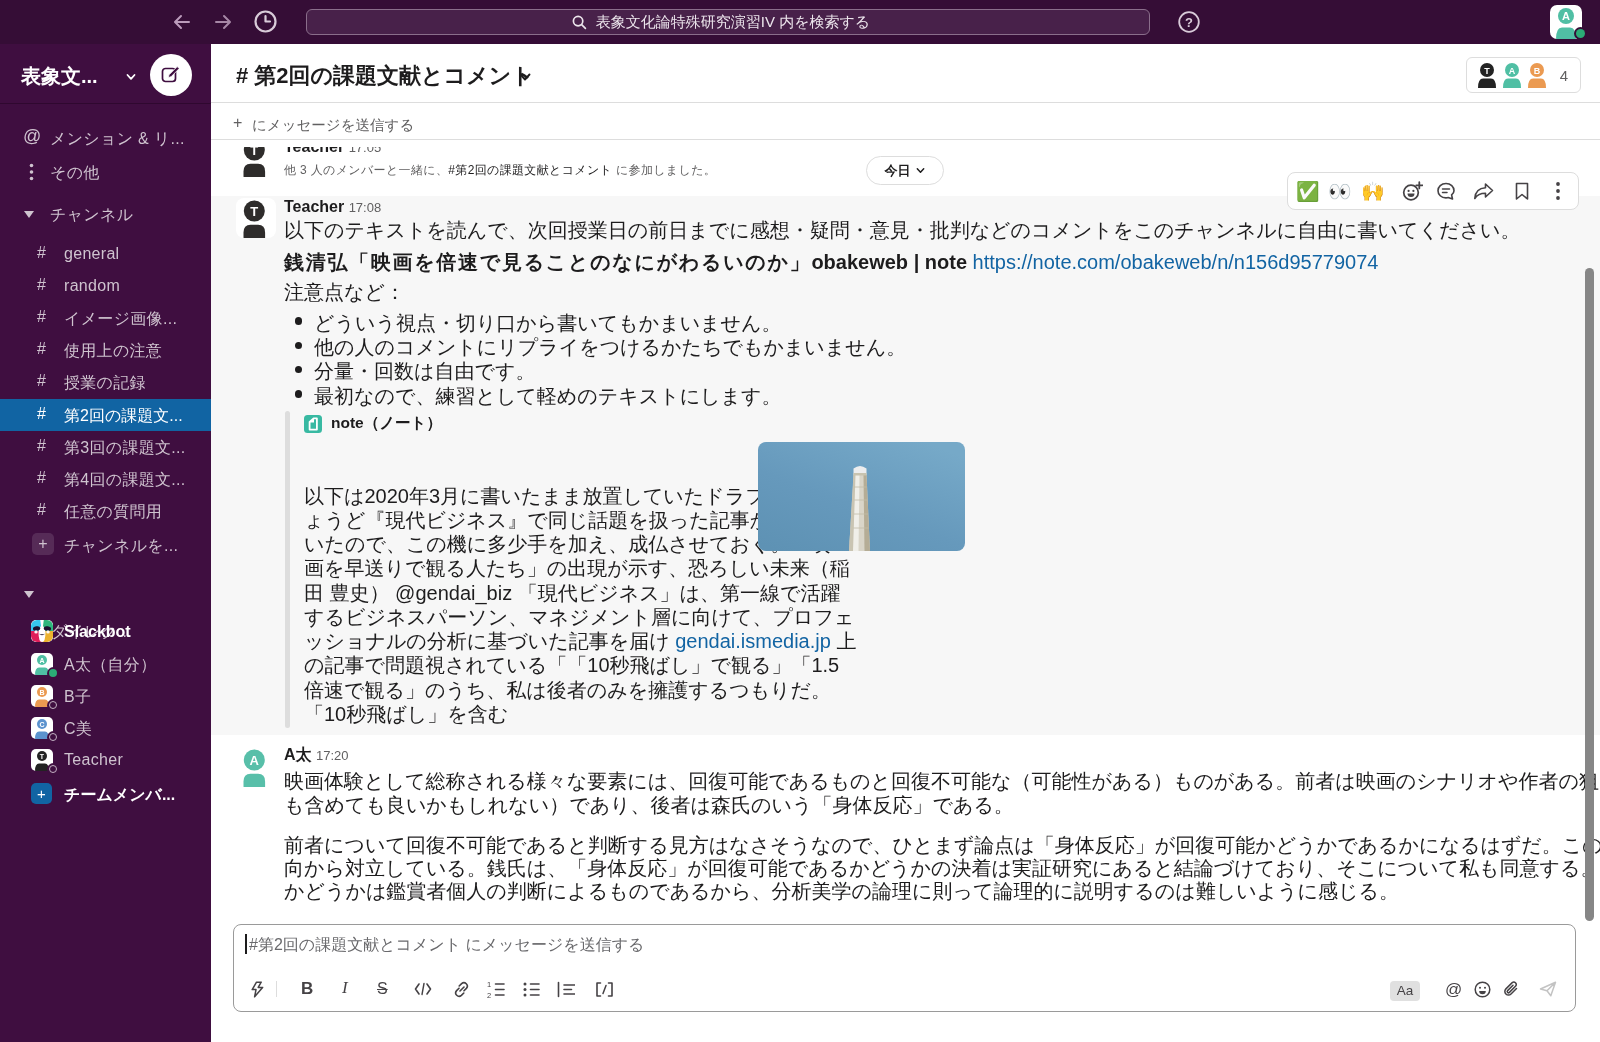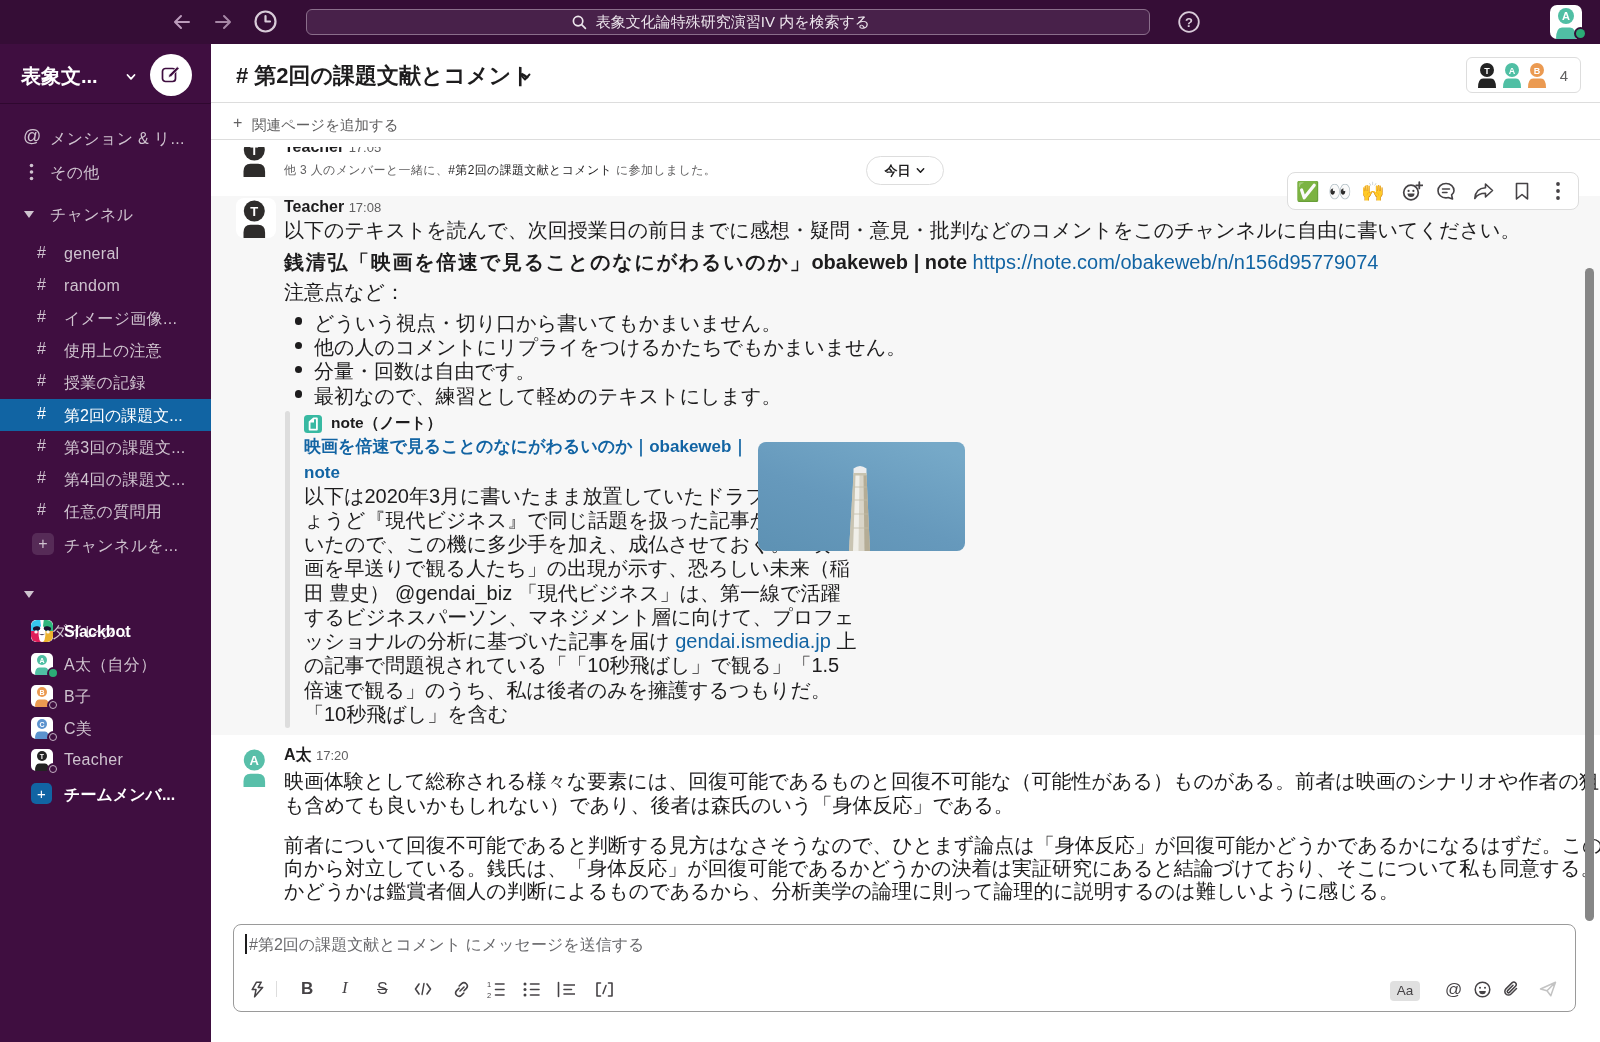--- a/index.html
+++ b/index.html
@@ -215,21 +215,21 @@
     </svg>
   <svg width="22" height="26" viewBox="0 0 22 26" style="margin-right:12px">
       <circle cx="11" cy="8" r="7" fill="#eb9a51"></circle>
       <text x="11" y="11.6" font-size="9" font-weight="bold" fill="#fff" text-anchor="middle" font-family="Liberation Sans,sans-serif">B</text>
       <path d="M2 26 Q2 16.5 7 16.5 L15 16.5 Q20 16.5 20 26 Z" fill="#eb9a51"></path>
     </svg>
   <span style="font-size:15px;color:#616061;">4</span>
 </div>
 
 <div class="abs" style="left:233px;top:114px;font-size:16px;color:#616061;">+</div>
-<div class="abs" style="left:252px;top:116px;font-size:14.5px;color:#616061;white-space:nowrap;">関連ページを追加する</div>
+<div class="abs" style="left:252px;top:116px;font-size:14.5px;color:#616061;white-space:nowrap;">にメッセージを送信する</div>
 
 <div class="abs" id="msgclip">
     <div class="abs" id="msgroot">
 
   <div class="abs" id="hoverbg"></div>
 
   <div class="abs avatar" style="left:236px;top:137.2px;">
     <svg width="40" height="40" viewBox="0 0 40 40">
           <circle cx="18.3" cy="13" r="10.5" fill="#2e2c2b"></circle>
           <text x="18.3" y="17.6" font-size="13" font-weight="bold" fill="#fff" text-anchor="middle" font-family="Liberation Sans,sans-serif">T</text>
@@ -288,21 +288,20 @@
   <div class="abs mtext nw" style="left:314px;top:311px;line-height:24.2px;">どういう視点・切り口から書いてもかまいません。<br>他の人のコメントにリプライをつけるかたちでもかまいません。<br>分量・回数は自由です。<br>最初なので、練習として軽めのテキストにします。</div>
 
   <div class="abs notebar"></div>
   <div class="abs" style="left:304px;top:415px;width:18px;height:18px;border-radius:3.5px;background:#38b9a2;">
     <svg width="18" height="18" viewBox="0 0 18 18">
           <path d="M5.6 7 L9.6 3.4 H12.9 V14.6 H5.6 Z" fill="none" stroke="#fff" stroke-width="1.8" stroke-linejoin="round"></path>
           <path d="M5.8 7.4 L10 3.4 L10 7.4 Z" fill="#fff"></path>
         </svg>
   </div>
   <div class="abs nw" style="left:331px;top:413px;font-size:15.5px;font-weight:bold;color:#1d1c1d;">note（ノート）</div>
-  <div class="abs nw" style="left:304px;top:434px;font-size:17px;font-weight:bold;color:#1264a3;line-height:26px;">映画を倍速で見ることのなにがわるいのか｜obakeweb｜<br>note</div>
   <div class="abs mtext nw" style="left:304px;top:483.5px;line-height:24.25px;">以下は2020年3月に書いたまま放置していたドラフトだ。ち<br>ょうど『現代ビジネス』で同じ話題を扱った記事がバズって<br>いたので、この機に多少手を加え、成仏させておく。「映<br>画を早送りで観る人たち」の出現が示す、恐ろしい未来（稲<br>田 豊史） @gendai_biz 「現代ビジネス」は、第一線で活躍<br>するビジネスパーソン、マネジメント層に向けて、プロフェ<br>ッショナルの分析に基づいた記事を届け <span class="link">gendai.ismedia.jp</span> 上<br>の記事で問題視されている「「10秒飛ばし」で観る」「1.5<br>倍速で観る」のうち、私は後者のみを擁護するつもりだ。<br>「10秒飛ばし」を含む</div>
   <div class="abs" id="thumb">
     <svg width="207" height="109" viewBox="0 0 207 109">
       <defs>
             <linearGradient id="sky" x1="0.8" y1="0" x2="0.1" y2="1">
               <stop offset="0" stop-color="#76a9c8"></stop>
               <stop offset="0.55" stop-color="#6699bc"></stop>
               <stop offset="1" stop-color="#5e92b4"></stop>
             </linearGradient>
           </defs>

